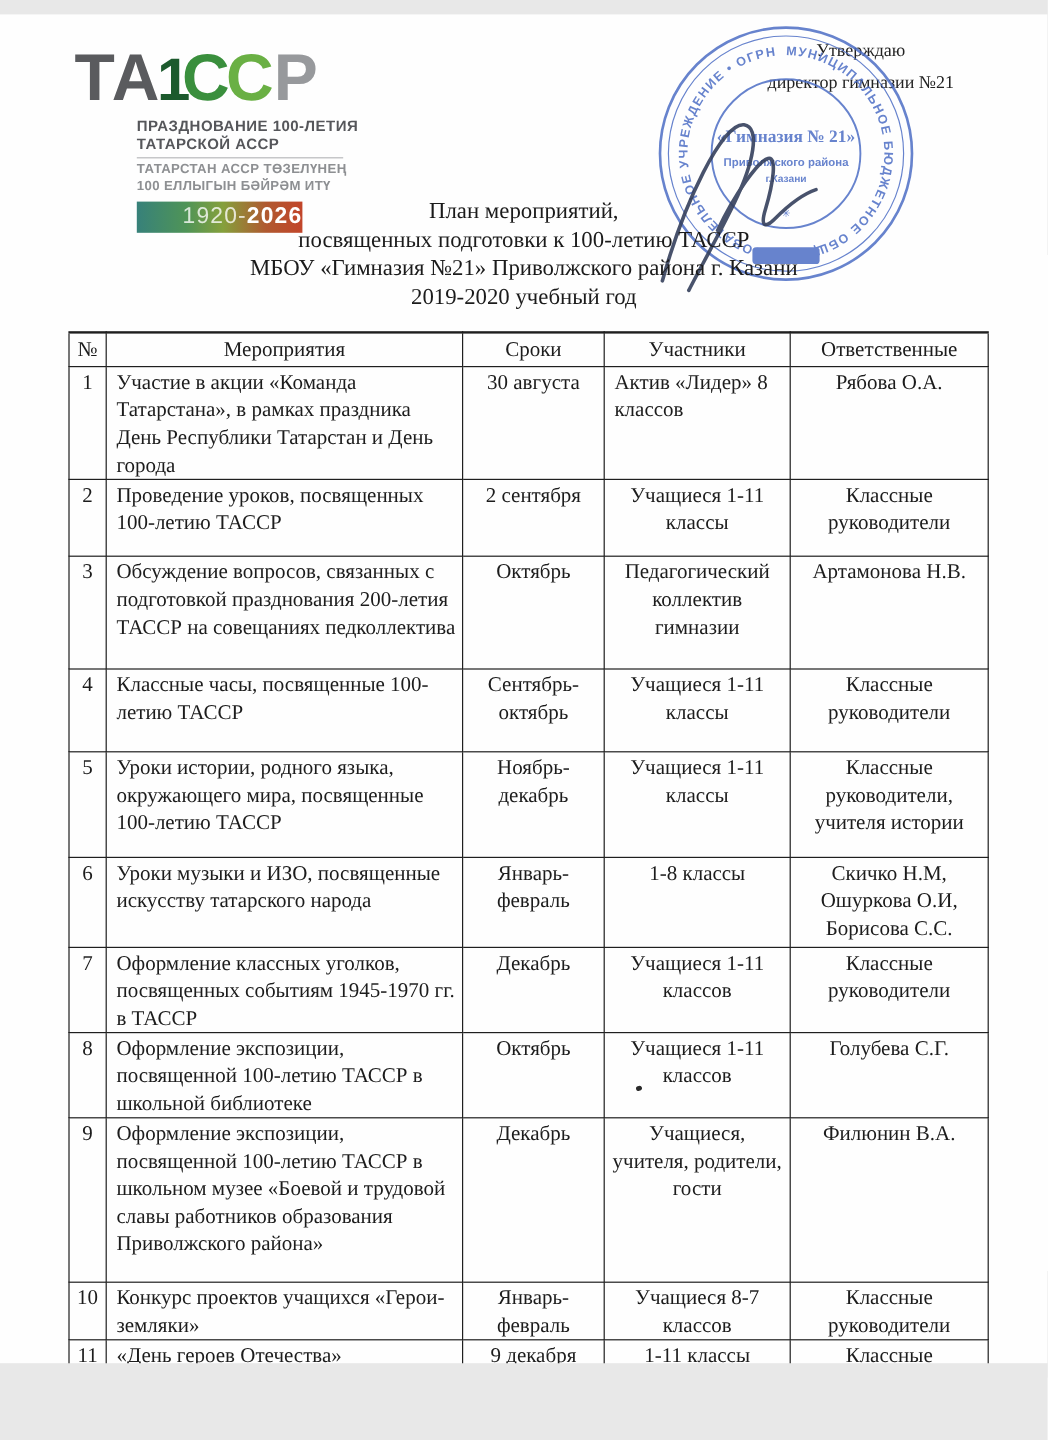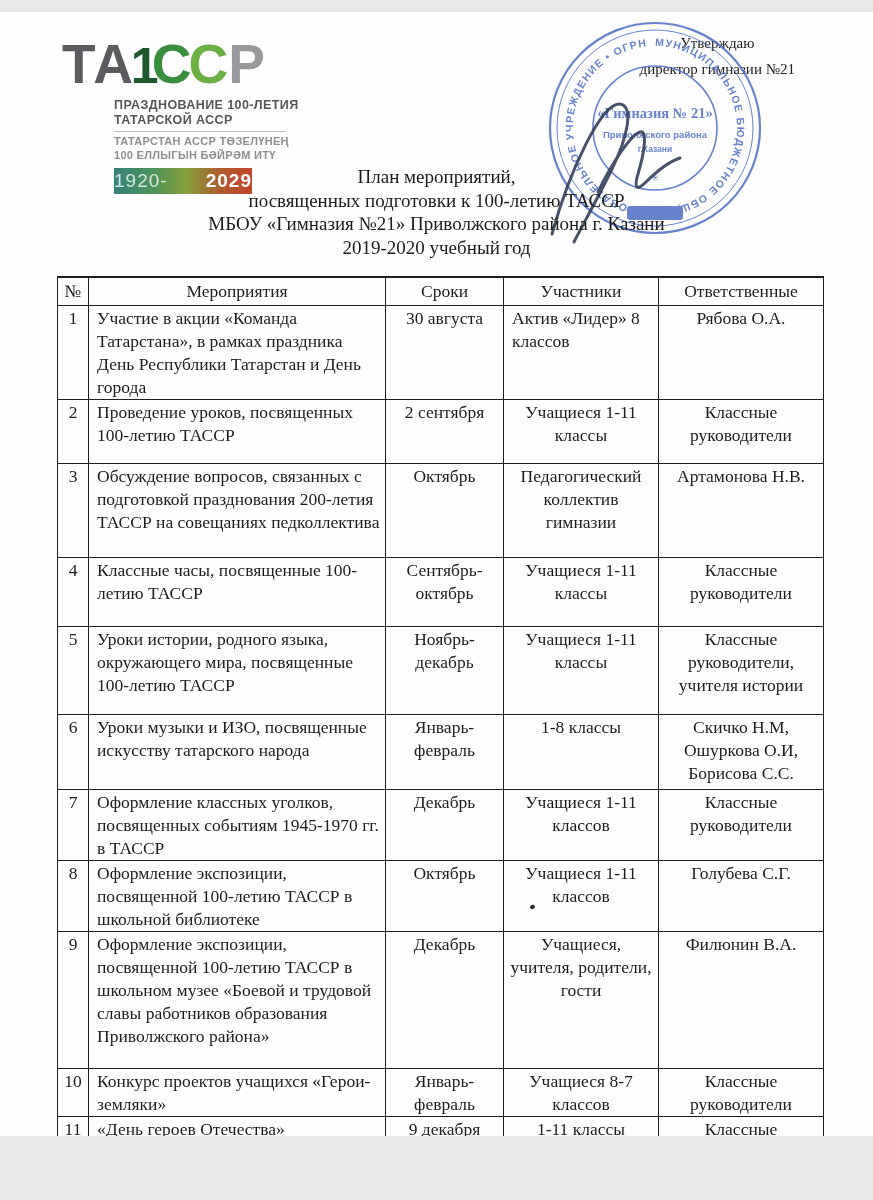--- a/index.html
+++ b/index.html
@@ -16,23 +16,23 @@
   .wm-ta { color:#5a5b5e; }
   .wm-one { color:#1c5a2d; margin-left:-3px; margin-right:-8px; font-size:50px; }
   .wm-c1 { color:#3a8f3d; }
   .wm-c2 { color:#6ab044; margin-left:-4px; }
   .wm-r  { color:#97999c; margin-left:-1px; }
   .logo-tags { margin-left:52px; margin-top:6px; }
   .tag-main { color:#55565a; font-weight:700; font-size:12.5px; line-height:15px; letter-spacing:.4px; }
   .tag-sep { width:172px; height:1px; background:#b9babc; margin:3px 0; }
   .tag-sub { color:#8d8f92; font-weight:700; font-size:11px; line-height:13.5px; letter-spacing:.3px; }
   .years-banner {
-    margin-top:6px; width:138px; height:26px; display:flex; align-items:center; justify-content:space-between;
+    margin-top:6px; width:138px; height:26px; display:flex; align-items:center; justify-content:flex-end;
     background:linear-gradient(90deg,#37817a 0%,#4f9457 30%,#85a03c 52%,#b05930 78%,#c2452a 100%);
-    font-weight:700; font-size:19px; letter-spacing:1px; white-space:nowrap;
+    font-weight:700; font-size:19px; letter-spacing:1px; white-space:nowrap;padding-left:35px;
   }
   .years-left { color:rgba(255,255,255,.78); font-weight:400; }
   .years-right { color:#ffffff; }
 
   
   .approval {
     position:absolute; right:78px; top:18px; text-align:center;
     font-size:15px; line-height:26px; color:#222;
   }
   .sig-line { letter-spacing:0; }
@@ -68,21 +68,21 @@
       <span class="wm-ta">ТА</span><span class="wm-one">1</span><span class="wm-c1">С</span><span class="wm-c2">С</span><span class="wm-r">Р</span>
     </div>
     <div class="logo-tags">
       <div class="tag-main">ПРАЗДНОВАНИЕ 100-ЛЕТИЯ</div>
       <div class="tag-main">ТАТАРСКОЙ АССР</div>
       <div class="tag-sep"></div>
       <div class="tag-sub">ТАТАРСТАН АССР ТӨЗЕЛҮНЕҢ</div>
       <div class="tag-sub">100 ЕЛЛЫГЫН БӘЙРӘМ ИТҮ</div>
       <div class="years-banner">
         <span class="years-left">1920-</span>
-          <span class="years-right">2029</span>
+          <span class="years-right">2026</span>
       </div>
     </div>
   </div>
 
   <div class="approval">
     <div>Утверждаю</div>
     <div>директор гимназии №21</div>
   </div>
 
   <svg class="stamp" viewBox="0 0 224 224">

